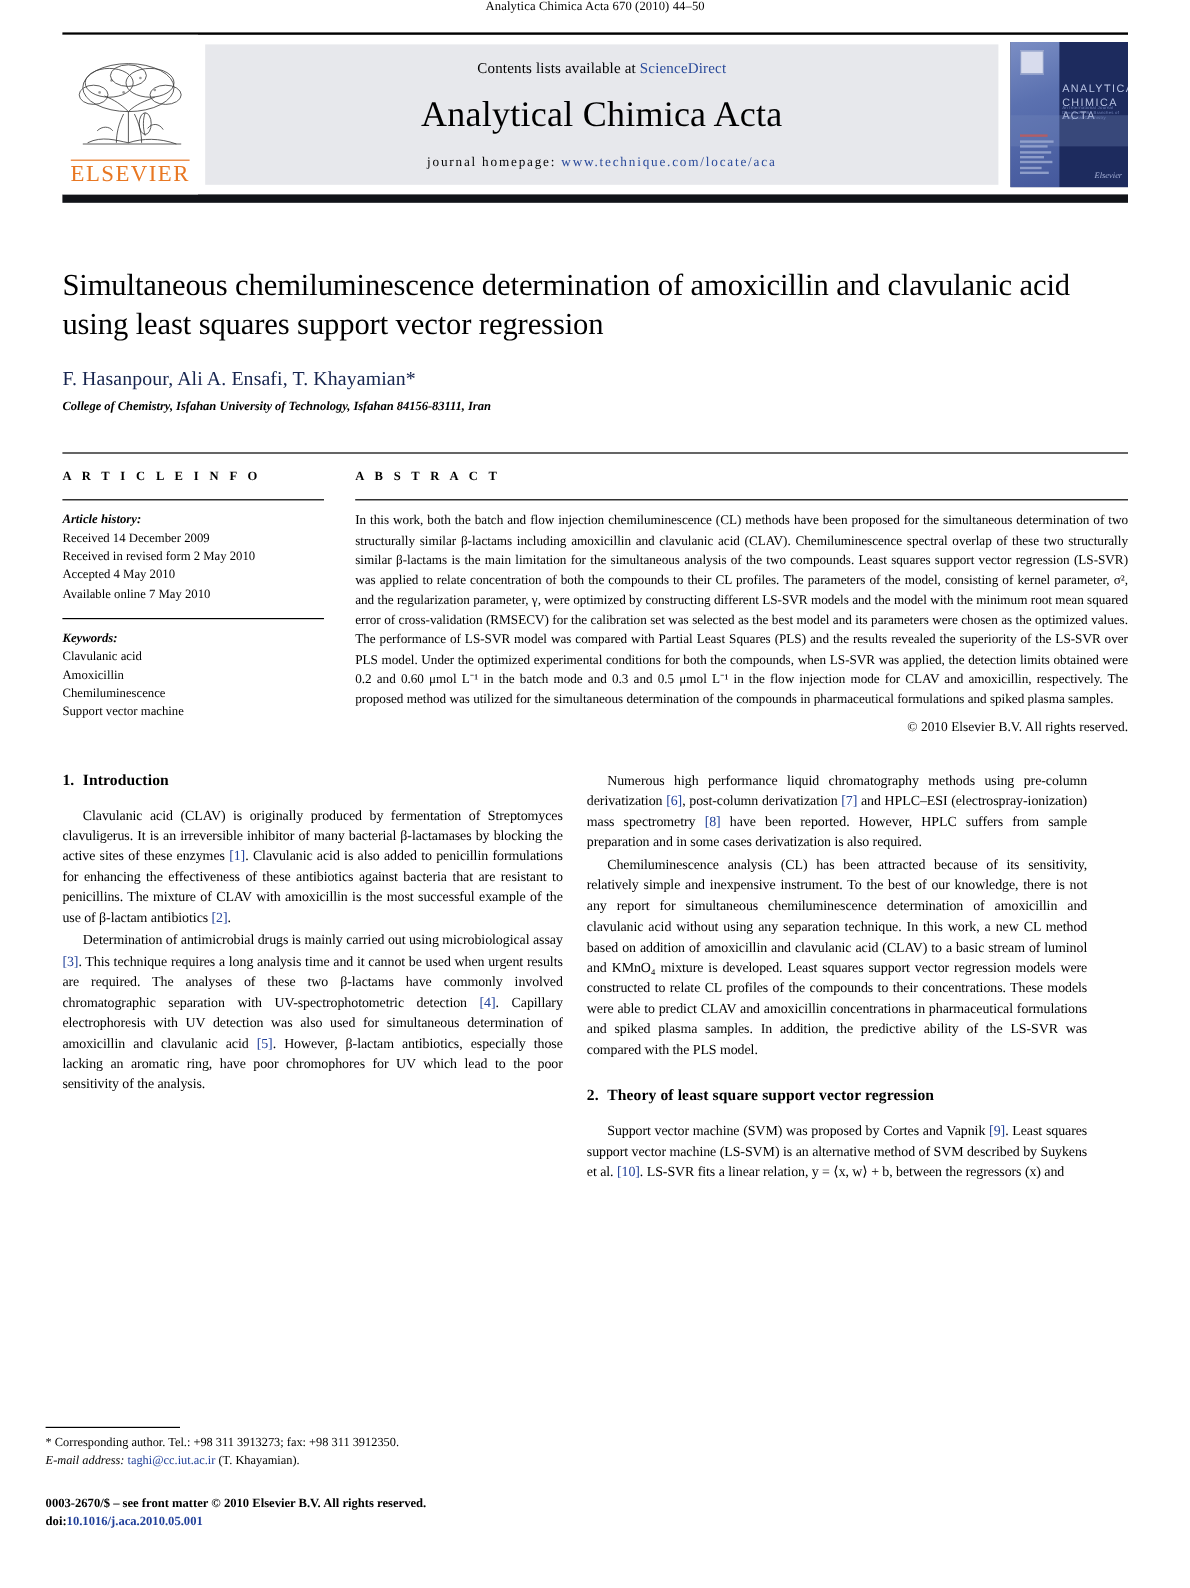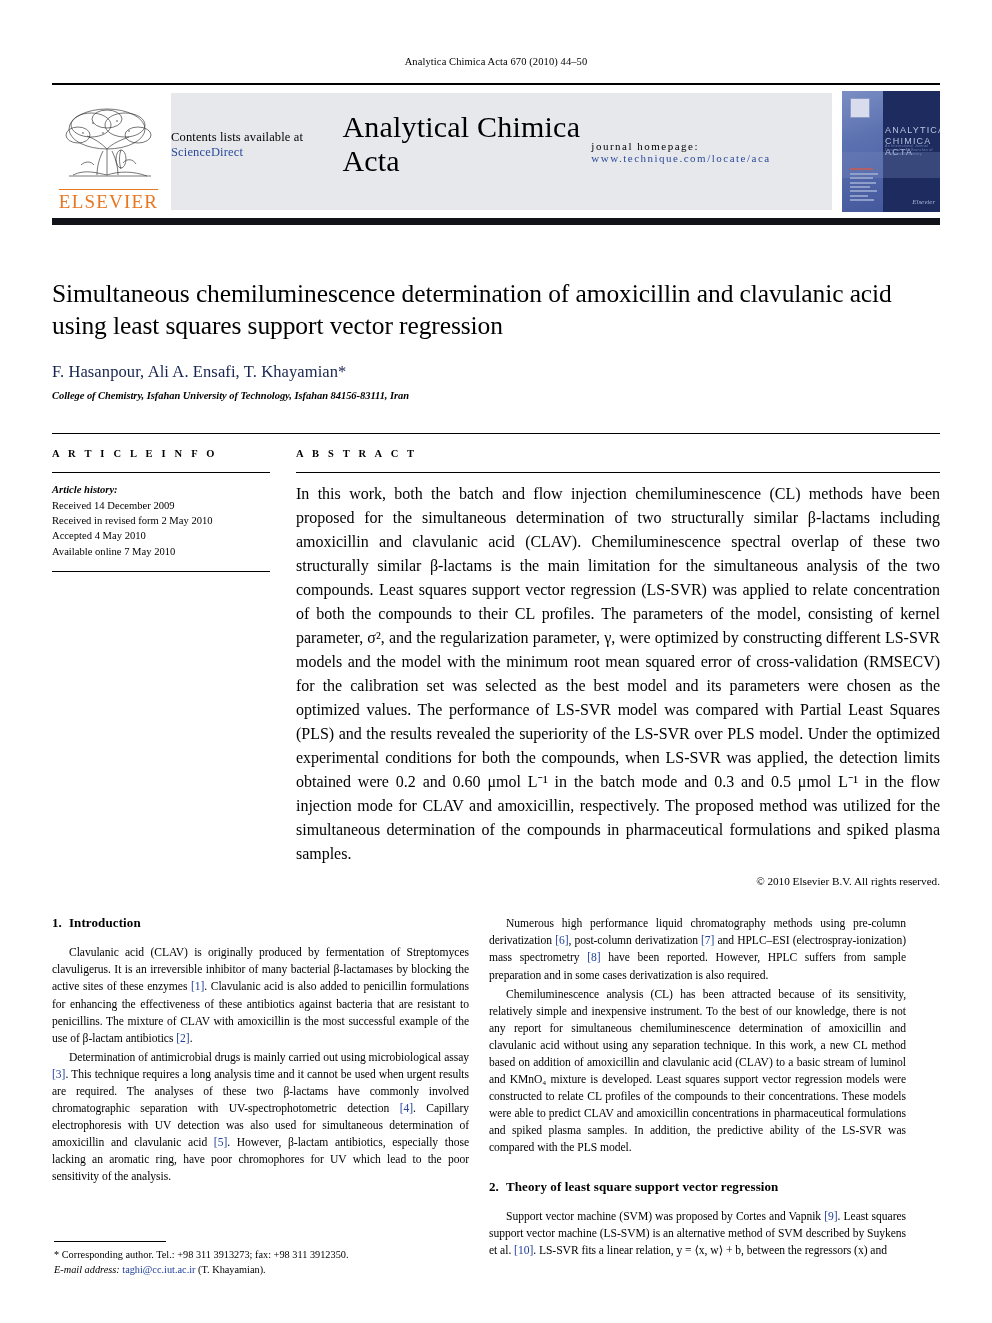--- a/index.html
+++ b/index.html
@@ -21,21 +21,20 @@
     height: 1323px;
     box-sizing: border-box;
     padding: 0 52px;
   }
 
   
   .runhead {
     text-align: center;
     font-size: 10.5px;
     letter-spacing: .1px;
-    padding-top: 56px;
     font-family: "Liberation Serif", serif;
   }
 
   
   .masthead {
     margin-top: 16px;
     border-top: 2px solid #000;
     display: flex;
     align-items: stretch;
     height: 133px;
@@ -64,20 +63,21 @@
     color: #E87722;
     margin-top: 2px;
     border-top: 1.5px solid #E87722;
     padding-top: 2px;
     line-height: 1.05;
   }
   .journal-band {
     flex: 1 1 auto;
     background: #e7e8ec;
     display: flex;
+    flex-direction: column;
     align-items: center;
     justify-content: center;
     margin: 8px 10px 8px 6px;
   }
   .contents-line {
     font-size: 12.5px;
     letter-spacing: .15px;
     margin-bottom: 14px;
   }
   .contents-line .sd {
@@ -247,21 +247,21 @@
   .info-group {
     font-size: 10.6px;
     line-height: 1.45;
     margin-bottom: 12px;
   }
   .info-group .gl {
     font-style: italic;
     font-weight: bold;
   }
   .abs-body {
-    font-size: 16px;
+    font-size: 11px;
     line-height: 1.50;
     text-align: justify;
     letter-spacing: -.02px;
     font-family: Liberation Serif, serif;
   }
   .abs-copy {
     margin-top: 9px;
     text-align: right;
     font-size: 11.2px;
   }
@@ -291,21 +291,21 @@
     margin: 0 0 2px 0;
     text-indent: 17px;
     letter-spacing: -.05px;
   }
   .ref { color: #21409a; }
   .sec-gap { height: 20px; }
 
   
   .footnotes {
     position: absolute;
-    left: 54px;
+    left: 38px;
     bottom: 46px;
     width: 417px;
   }
   .fn-rule {
     width: 112px;
     border: 0;
     border-top: 1px solid #000;
     margin: 0 0 6px 0;
   }
   .fn-line {
@@ -419,20 +419,27 @@
       <div class="sec-label">A R T I C L E    I N F O</div>
       <hr class="hr-thin">
       <div class="info-group">
         <div class="gl">Article history:</div>
         <div>Received 14 December 2009</div>
         <div>Received in revised form 2 May 2010</div>
         <div>Accepted 4 May 2010</div>
         <div>Available online 7 May 2010</div>
       </div>
       <hr class="hr-thin">
+      <div class="info-group">
+        <div class="gl">Keywords:</div>
+        <div>Clavulanic acid</div>
+        <div>Amoxicillin</div>
+        <div>Chemiluminescence</div>
+        <div>Support vector machine</div>
+      </div>
     </div>
 
     <div class="col-abs">
       <div class="sec-label">A B S T R A C T</div>
       <hr class="hr-thin">
       <div class="abs-body">In this work, both the batch and flow injection chemiluminescence (CL) methods have been proposed for the simultaneous determination of two structurally similar β-lactams including amoxicillin and clavulanic acid (CLAV). Chemiluminescence spectral overlap of these two structurally similar β-lactams is the main limitation for the simultaneous analysis of the two compounds. Least squares support vector regression (LS-SVR) was applied to relate concentration of both the compounds to their CL profiles. The parameters of the model, consisting of kernel parameter, σ², and the regularization parameter, γ, were optimized by constructing different LS-SVR models and the model with the minimum root mean squared error of cross-validation (RMSECV) for the calibration set was selected as the best model and its parameters were chosen as the optimized values. The performance of LS-SVR model was compared with Partial Least Squares (PLS) and the results revealed the superiority of the LS-SVR over PLS model. Under the optimized experimental conditions for both the compounds, when LS-SVR was applied, the detection limits obtained were 0.2 and 0.60 μmol L⁻¹ in the batch mode and 0.3 and 0.5 μmol L⁻¹ in the flow injection mode for CLAV and amoxicillin, respectively. The proposed method was utilized for the simultaneous determination of the compounds in pharmaceutical formulations and spiked plasma samples.</div>
       <div class="abs-copy">© 2010 Elsevier B.V. All rights reserved.</div>
     </div>
   </div>
 
@@ -456,15 +463,21 @@
       <p class="para">Support vector machine (SVM) was proposed by Cortes and Vapnik <span class="ref" style="color:#21409a">[9]</span>. Least squares support vector machine (LS-SVM) is an alternative method of SVM described by Suykens et al. <span class="ref" style="color:#21409a">[10]</span>. LS-SVR fits a linear relation, y = ⟨x, w⟩ + b, between the regressors (x) and</p>
     </div>
   </div>
 
   <div class="footnotes">
     <hr class="fn-rule">
     <div class="fn-line">* Corresponding author. Tel.: +98 311 3913273; fax: +98 311 3912350.</div>
     <div class="fn-line">
       <span class="it">E-mail address: </span><span class="fn-mail">taghi@cc.iut.ac.ir</span><span> (T. Khayamian).</span>
     </div>
+    <div class="imprint">
+      <div>0003-2670/$ – see front matter © 2010 Elsevier B.V. All rights reserved.</div>
+      <div>
+        <span>doi:</span><span class="doi-link">10.1016/j.aca.2010.05.001</span>
+      </div>
+    </div>
   </div>
 
 </div>
 
 </body></html>

